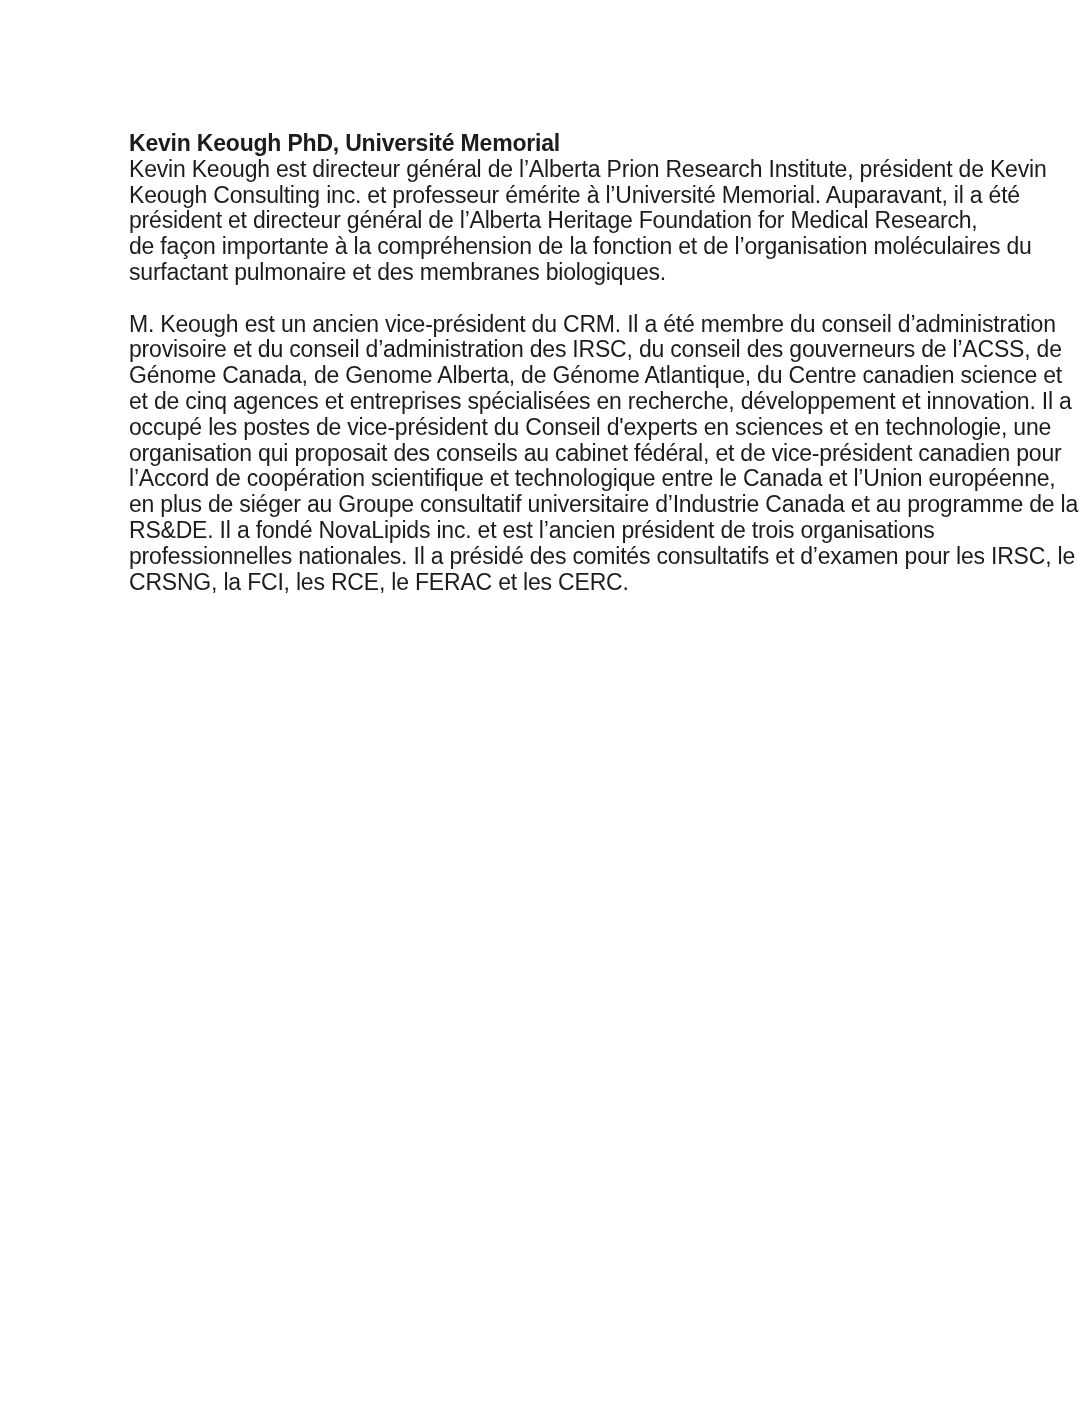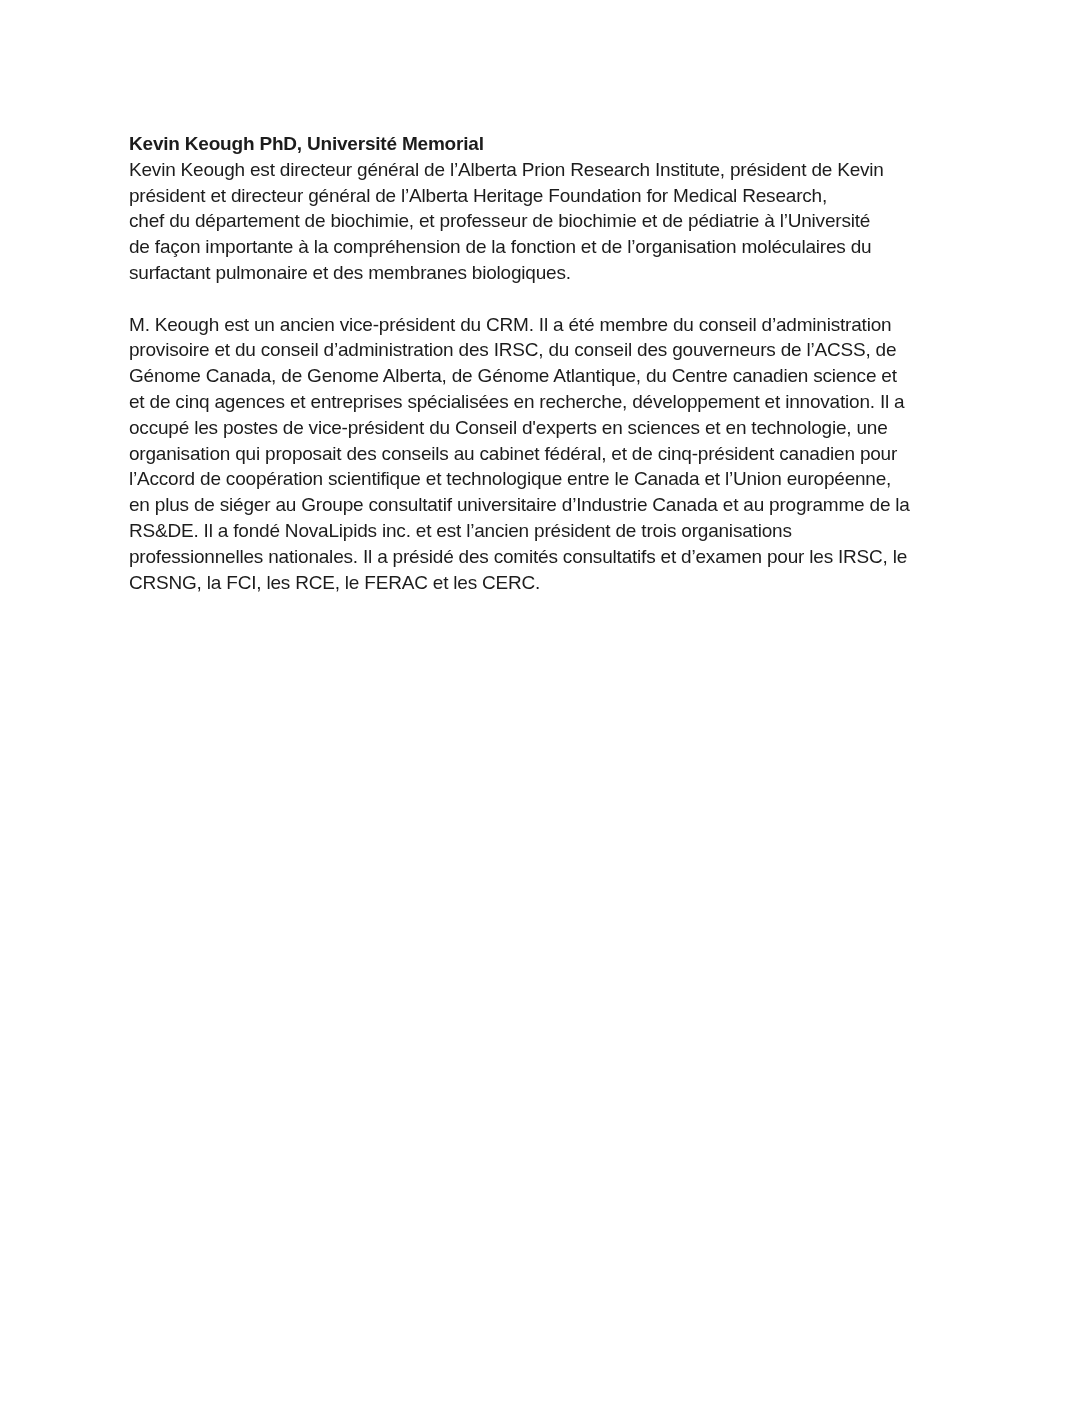--- a/index.html
+++ b/index.html
@@ -14,21 +14,21 @@
     background: #ffffff;
     overflow: hidden;
     font-family: "Liberation Sans", "DejaVu Sans", sans-serif;
   }
   .content {
     position: absolute;
     left: 129px;
     top: 131px;
     width: 830px;
     color: #1c1c1c;
-    font-size: 19px;
+    font-size: 23px;
     line-height: 25.8px;
     letter-spacing: -0.2px;
   }
   .doc-heading {
     font-weight: bold;
     white-space: pre;
   }
   .paragraph {
     margin: 0 0 25.8px 0;
   }
@@ -41,32 +41,32 @@
 </style>
 </head>
 <body>
 
 <div class="page">
   <div class="content">
     <div class="doc-heading">Kevin Keough PhD, Université Memorial</div>
     <div id="paragraphs">
         <div class="paragraph">
           <div class="text-line">Kevin Keough est directeur général de l’Alberta Prion Research Institute, président de Kevin</div>
+          <div class="text-line">Keough Consulting inc. et professeur émérite à l’Université Memorial. Auparavant, il a été</div>
           <div class="text-line">président et directeur général de l’Alberta Heritage Foundation for Medical Research,</div>
-          <div class="text-line">chef du département de biochimie, et professeur de biochimie et de pédiatrie à l’Université</div>
           <div class="text-line">de façon importante à la compréhension de la fonction et de l’organisation moléculaires du</div>
           <div class="text-line">surfactant pulmonaire et des membranes biologiques.</div>
         </div>
         <div class="paragraph">
           <div class="text-line">M. Keough est un ancien vice-président du CRM. Il a été membre du conseil d’administration</div>
           <div class="text-line">provisoire et du conseil d’administration des IRSC, du conseil des gouverneurs de l’ACSS, de</div>
           <div class="text-line">Génome Canada, de Genome Alberta, de Génome Atlantique, du Centre canadien science et</div>
           <div class="text-line">et de cinq agences et entreprises spécialisées en recherche, développement et innovation. Il a</div>
           <div class="text-line">occupé les postes de vice-président du Conseil d'experts en sciences et en technologie, une</div>
-          <div class="text-line">organisation qui proposait des conseils au cabinet fédéral, et de cinq‑président canadien pour</div>
+          <div class="text-line">organisation qui proposait des conseils au cabinet fédéral, et de vice‑président canadien pour</div>
           <div class="text-line">l’Accord de coopération scientifique et technologique entre le Canada et l’Union européenne,</div>
           <div class="text-line">en plus de siéger au Groupe consultatif universitaire d’Industrie Canada et au programme de la</div>
           <div class="text-line">RS&amp;DE. Il a fondé NovaLipids inc. et est l’ancien président de trois organisations</div>
           <div class="text-line">professionnelles nationales. Il a présidé des comités consultatifs et d’examen pour les IRSC, le</div>
           <div class="text-line">CRSNG, la FCI, les RCE, le FERAC et les CERC.</div>
         </div>
       </div>
   </div>
 </div>
 

